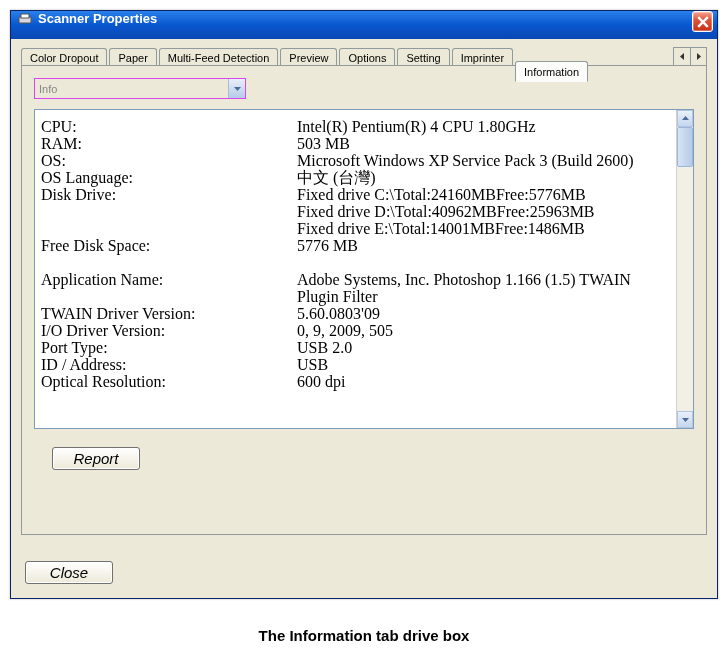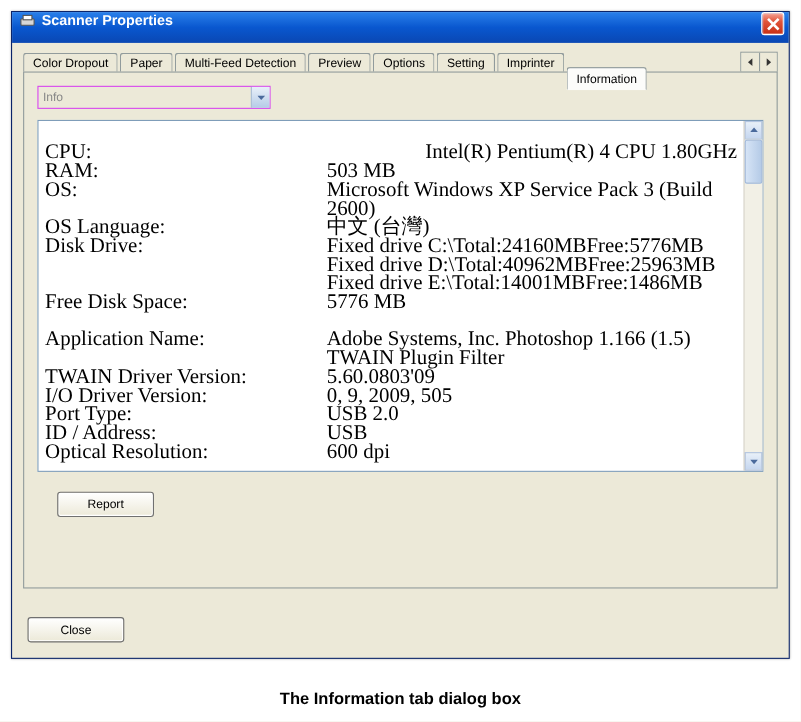--- a/index.html
+++ b/index.html
@@ -118,23 +118,23 @@
   .infobox {
     margin-top: 10px;
     border: 1px solid #7f9db9;
     background: #fff;
     height: 320px;
     position: relative;
     display: flex;
   }
   .info-content {
     flex: 1;
-    padding: 20px 6px;
+    padding: 8px 6px;
     font-family: "Times New Roman", serif;
-    font-size: 19px;
+    font-size: 16px;
     line-height: 17px;
     overflow: hidden;
   }
   .info-row { display: flex; }
   .info-label { width: 256px; }
   .info-value { flex: 1; }
   .info-spacer { height: 17px; }
   .scrollbar {
     width: 17px;
     background: #e9e6da;
@@ -154,27 +154,28 @@
     border: 1px solid #9db7dc;
     border-radius: 2px;
     margin: 0;
   }
   .btn {
     min-width: 88px;
     height: 23px;
     border: 1px solid #707070;
     background: linear-gradient(to bottom,#ffffff,#ece9d8);
     border-radius: 3px;
-    font-size: 11px;
+    font-size: 15px;
     font-family: Tahoma, sans-serif;
     display: inline-flex;
     align-items: center;
     justify-content: center;
     cursor: pointer;
     box-shadow: 0 0 0 1px #fff inset;
+    font-style: italic;
   }
   .report-row { margin-top: 18px; margin-left: 18px; }
   .bottom-row {
     margin-top: 26px;
     display: flex;
     justify-content: space-between;
     padding: 0 4px;
   }
   .caption {
     text-align: center;
@@ -235,21 +236,21 @@
           <svg class="arrow" viewBox="0 0 7 7">
               <path d="M0 2 L3.5 6 L7 2 Z" fill="#4a6a9c"></path>
             </svg>
         </div>
       </div>
 
       <div class="infobox">
         <div class="info-content">
           <div class="info-row">
               <div class="info-label">CPU:</div>
-              <div class="info-value" style="text-align:right">Intel(R) Pentium(R) 4 CPU 1.80GHz</div>
+              <div class="info-value" style="text-align:left">Intel(R) Pentium(R) 4 CPU 1.80GHz</div>
             </div>
           <div class="info-row">
               <div class="info-label">RAM:</div>
               <div class="info-value">503 MB</div>
             </div>
           <div class="info-row">
               <div class="info-label">OS:</div>
               <div class="info-value">Microsoft Windows XP Service Pack 3 (Build 2600)</div>
             </div>
           <div class="info-row">
@@ -319,13 +320,13 @@
         <div class="btn">Report</div>
       </div>
     </div>
 
     <div class="bottom-row">
       <div class="btn">Close</div>
     </div>
   </div>
 </div>
 
-<div class="caption">The Information tab dialog box</div>
+<div class="caption">The Information tab drive box</div>
 
 </body></html>

